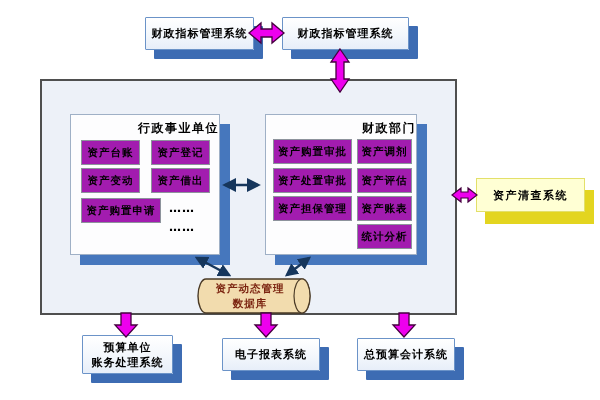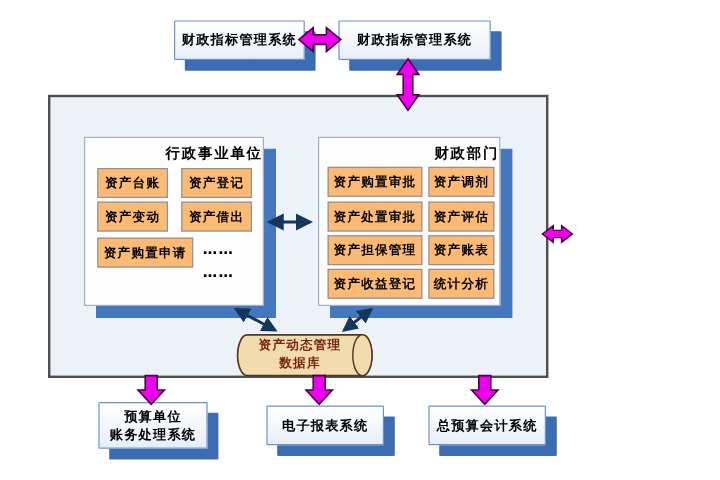--- a/index.html
+++ b/index.html
@@ -24,21 +24,21 @@
   .groupbox{
     position:absolute;background:#fdfdfe;border:1px solid #9fb0c6;
     box-shadow:10px 10px 0 0 #4677bd;
   }
   .grouptitle{
     position:absolute;left:0;top:5px;width:100%;text-align:right;
     font-weight:bold;font-size:12px;letter-spacing:1.5px;
   }
   .subbox{
     position:absolute;display:flex;align-items:center;justify-content:center;
-    background:#fdba74;border:1px solid #8d939c;
+    background:#a21caf;border:1px solid #8d939c;
     font-weight:bold;font-size:10.5px;letter-spacing:1px;white-space:nowrap;
   }
   .dots{
     position:absolute;font-weight:bold;font-size:12px;letter-spacing:1px;
   }
   
   .yellowbox{
     position:absolute;left:476px;top:178px;width:107px;height:32px;
     display:flex;align-items:center;justify-content:center;
     background:#ffffd4;border:1px solid #e3e06a;
@@ -77,24 +77,26 @@
   </div>
 
   <div class="groupbox" style="left:265px;top:114px;width:150px;height:139px">
     <div class="grouptitle">财政部门</div>
     <div class="subbox" style="left:7px;top:24px;width:77px;height:23px">资产购置审批</div>
     <div class="subbox" style="left:91px;top:24px;width:53px;height:23px">资产调剂</div>
     <div class="subbox" style="left:7px;top:53px;width:77px;height:23px">资产处置审批</div>
     <div class="subbox" style="left:91px;top:53px;width:53px;height:23px">资产评估</div>
     <div class="subbox" style="left:7px;top:81px;width:77px;height:23px">资产担保管理</div>
     <div class="subbox" style="left:91px;top:81px;width:53px;height:23px">资产账表</div>
-    <div class="subbox" style="left:7px;top:109px;width:77px;height:23px">资产收益登记</div>
     <div class="subbox" style="left:91px;top:109px;width:53px;height:23px">统计分析</div>
   </div>
 
+  <div class="yellowbox">
+    <span>资产清查系统</span>
+  </div>
 
   <div class="sysbox" style="left:82px;top:335px;width:89px;height:37px">
     <span>预算单位</span>
     <span>账务处理系统</span>
   </div>
   <div class="sysbox" style="left:222px;top:338px;width:96px;height:31px">
     <span>电子报表系统</span>
   </div>
   <div class="sysbox" style="left:357px;top:338px;width:96px;height:31px">
     <span>总预算会计系统</span>

